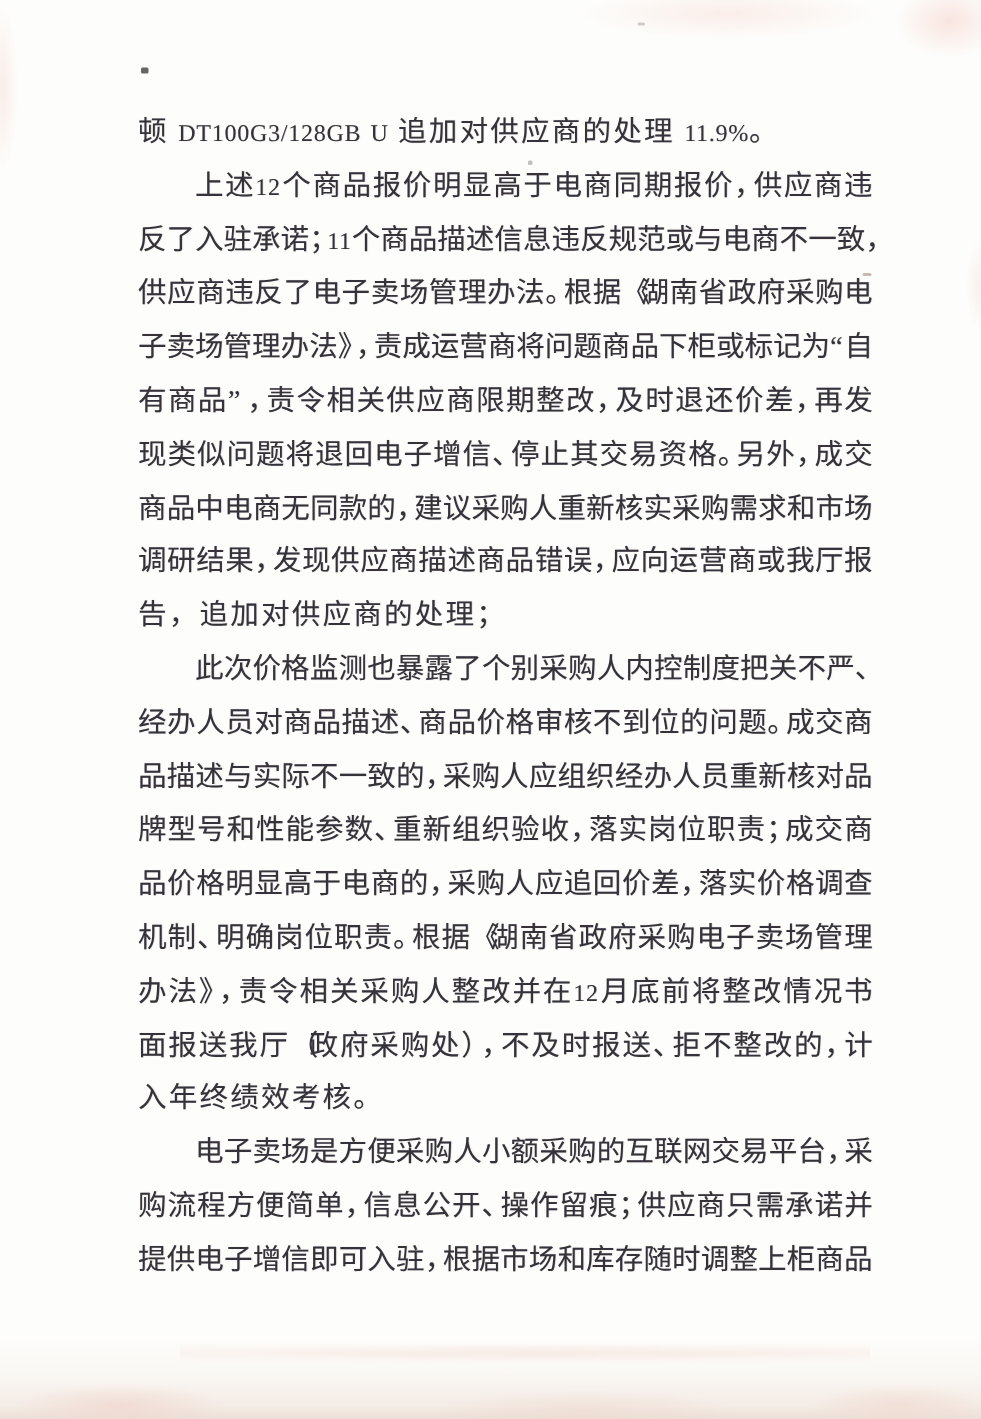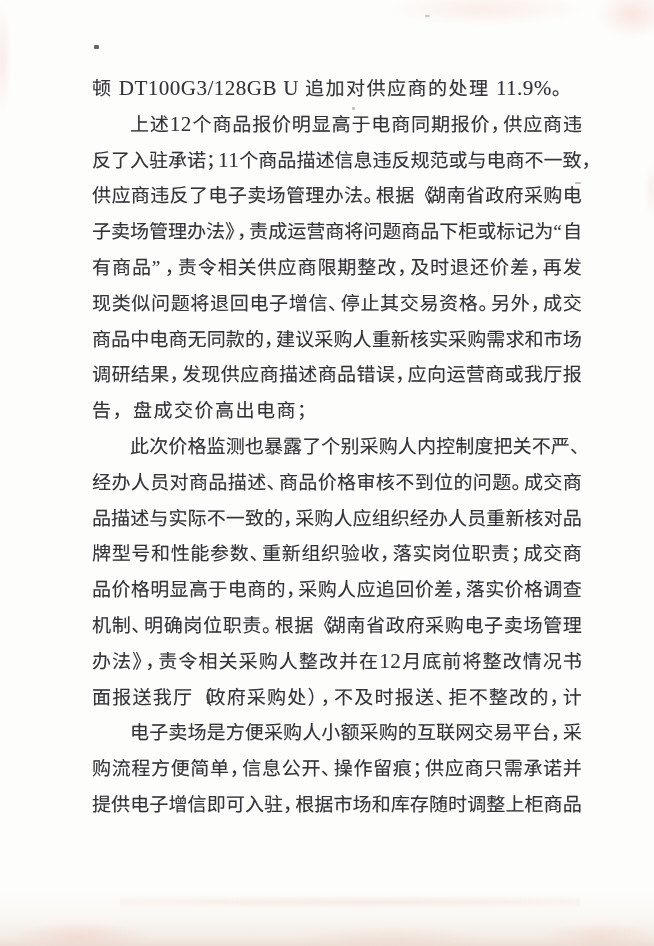--- a/index.html
+++ b/index.html
@@ -84,21 +84,21 @@
     white-space: nowrap;
   }
   .line.justify {
     display: flex;
     justify-content: space-between;
     align-items: baseline;
   }
   .line.plain { letter-spacing: 1.5px; }
   .line.indent { padding-left: 38px; }
   .punct { display: inline-block; width: 12px; }
-  .latin { font-size: 21px; letter-spacing: 0.5px; }
+  .latin { font-size: 16px; letter-spacing: 0.5px; }
 </style>
 </head>
 <body>
 
 <div class="page">
 
   <div class="artifact smudge-top-center"></div>
   <div class="artifact smudge-top-right"></div>
   <div class="artifact smudge-left-edge"></div>
   <div class="artifact smudge-right-mid"></div>
@@ -330,21 +330,21 @@
         <span>应</span>
         <span>向</span>
         <span>运</span>
         <span>营</span>
         <span>商</span>
         <span>或</span>
         <span>我</span>
         <span>厅</span>
         <span>报</span>
       </div>
-      <div class="line plain"><span>告，盘成交价高出电商；</span></div>
+      <div class="line plain"><span>告，追加对供应商的处理；</span></div>
       <div class="line justify indent">
         <span>此</span>
         <span>次</span>
         <span>价</span>
         <span>格</span>
         <span>监</span>
         <span>测</span>
         <span>也</span>
         <span>暴</span>
         <span>露</span>
@@ -552,20 +552,21 @@
         <span>送</span>
         <span class="punct">、</span>
         <span>拒</span>
         <span>不</span>
         <span>整</span>
         <span>改</span>
         <span>的</span>
         <span class="punct">，</span>
         <span>计</span>
       </div>
+      <div class="line plain"><span>入年终绩效考核。</span></div>
       <div class="line justify indent">
         <span>电</span>
         <span>子</span>
         <span>卖</span>
         <span>场</span>
         <span>是</span>
         <span>方</span>
         <span>便</span>
         <span>采</span>
         <span>购</span>

